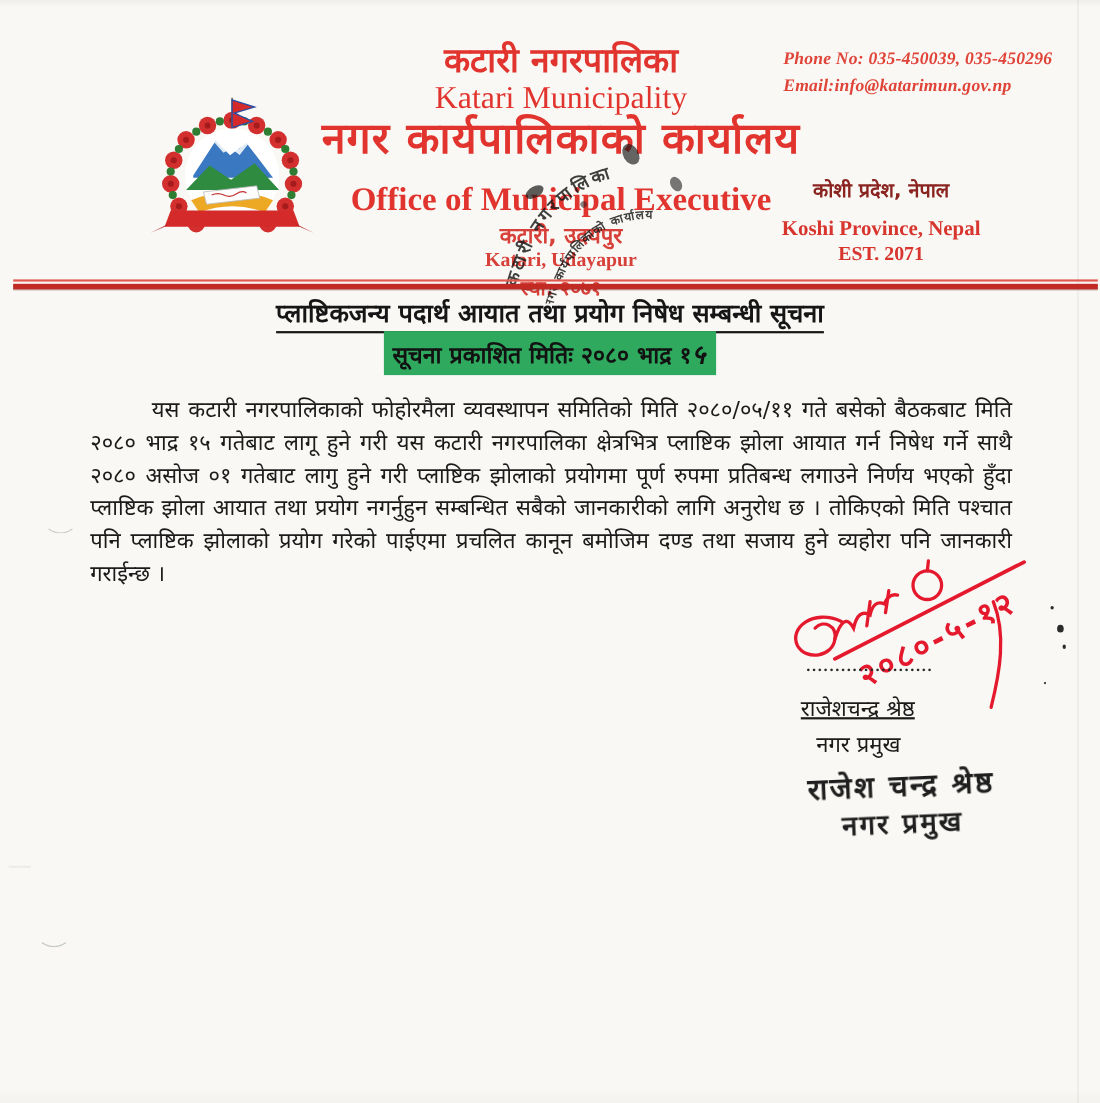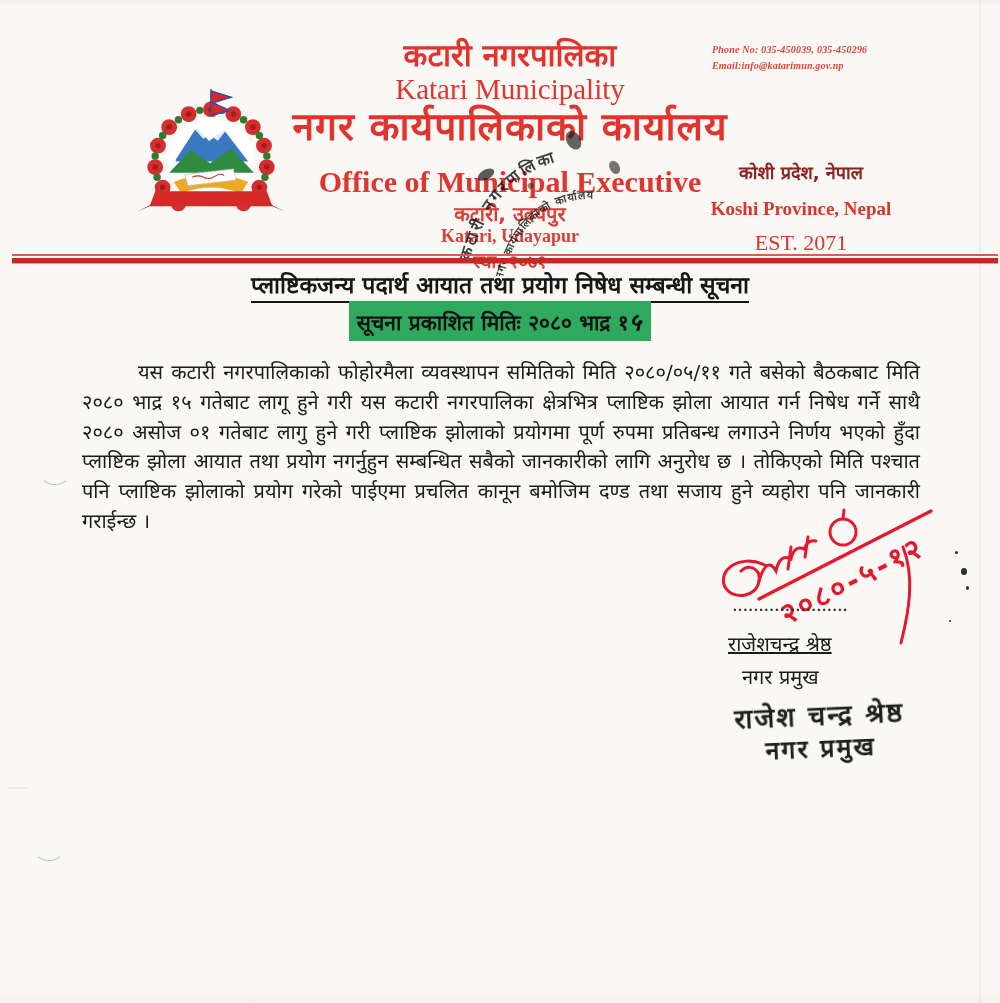--- a/index.html
+++ b/index.html
@@ -14,26 +14,26 @@
   .crease{position:absolute;background:rgba(140,135,125,.25);}
   
   .center-head{position:absolute;left:235px;top:38px;width:550px;text-align:center;}
   .np-org{font-family:"DejaVu Sans",sans-serif;font-weight:bold;font-size:31px;color:#e2342e;line-height:1.1;}
   .en-org{font-size:29px;font-weight:normal;color:#e2342e;margin-top:2px;line-height:1.1;}
   .np-office{font-family:"DejaVu Sans",sans-serif;font-weight:bold;font-size:39px;color:#e2342e;margin-top:1px;line-height:1.05;letter-spacing:1px;}
   .en-office{font-size:30px;font-weight:bold;color:#e2342e;margin-top:18px;line-height:1.05;}
   .np-addr{font-family:"DejaVu Sans",sans-serif;font-size:20px;font-weight:bold;color:#d8403a;margin-top:6px;line-height:1.1;}
   .en-addr{font-size:18px;font-weight:bold;color:#d8403a;margin-top:2px;line-height:1.1;}
   .np-est{font-family:"DejaVu Sans",sans-serif;font-size:18px;font-weight:bold;color:#d8403a;margin-top:2px;}
-  .contact{position:absolute;left:712px;top:42px;font-size:10px;font-weight:bold;font-style:italic;
+  .contact{position:absolute;left:712px;top:42px;font-size:16px;font-weight:bold;font-style:italic;
     color:#e04338;line-height:1.55;letter-spacing:.2px;}
   .province{position:absolute;left:686px;top:160px;width:230px;text-align:center;}
   .prov-np{font-family:"DejaVu Sans",sans-serif;font-size:18px;font-weight:bold;color:#8a2420;}
   .prov-en{font-size:19px;font-weight:bold;color:#d8352f;margin-top:14px;}
-  .prov-est{font-size:22px;font-weight:normal;color:#d8352f;margin-top:10px;}
+  .prov-est{font-size:18px;font-weight:bold;color:#d8352f;margin-top:0;}
   .logo{position:absolute;left:118px;top:84px;}
   .head-stamp{position:absolute;left:408px;top:116px;opacity:.82;filter:blur(.5px);}
   
   .divider{position:absolute;left:12px;top:254px;width:986px;}
   .divider .thin{height:2px;background:#e05a50;}
   .divider .thick{height:5px;background:#c22b24;margin-top:2px;box-shadow:0 1px 0 rgba(90,20,20,.35);}
   
   .title-wrap{position:absolute;left:0;top:268px;width:1000px;text-align:center;}
   .title{display:inline-block;font-family:"DejaVu Sans",sans-serif;font-weight:bold;font-size:23px;color:#161616;
     border-bottom:2.5px solid #161616;padding-bottom:1px;text-align:right;}

